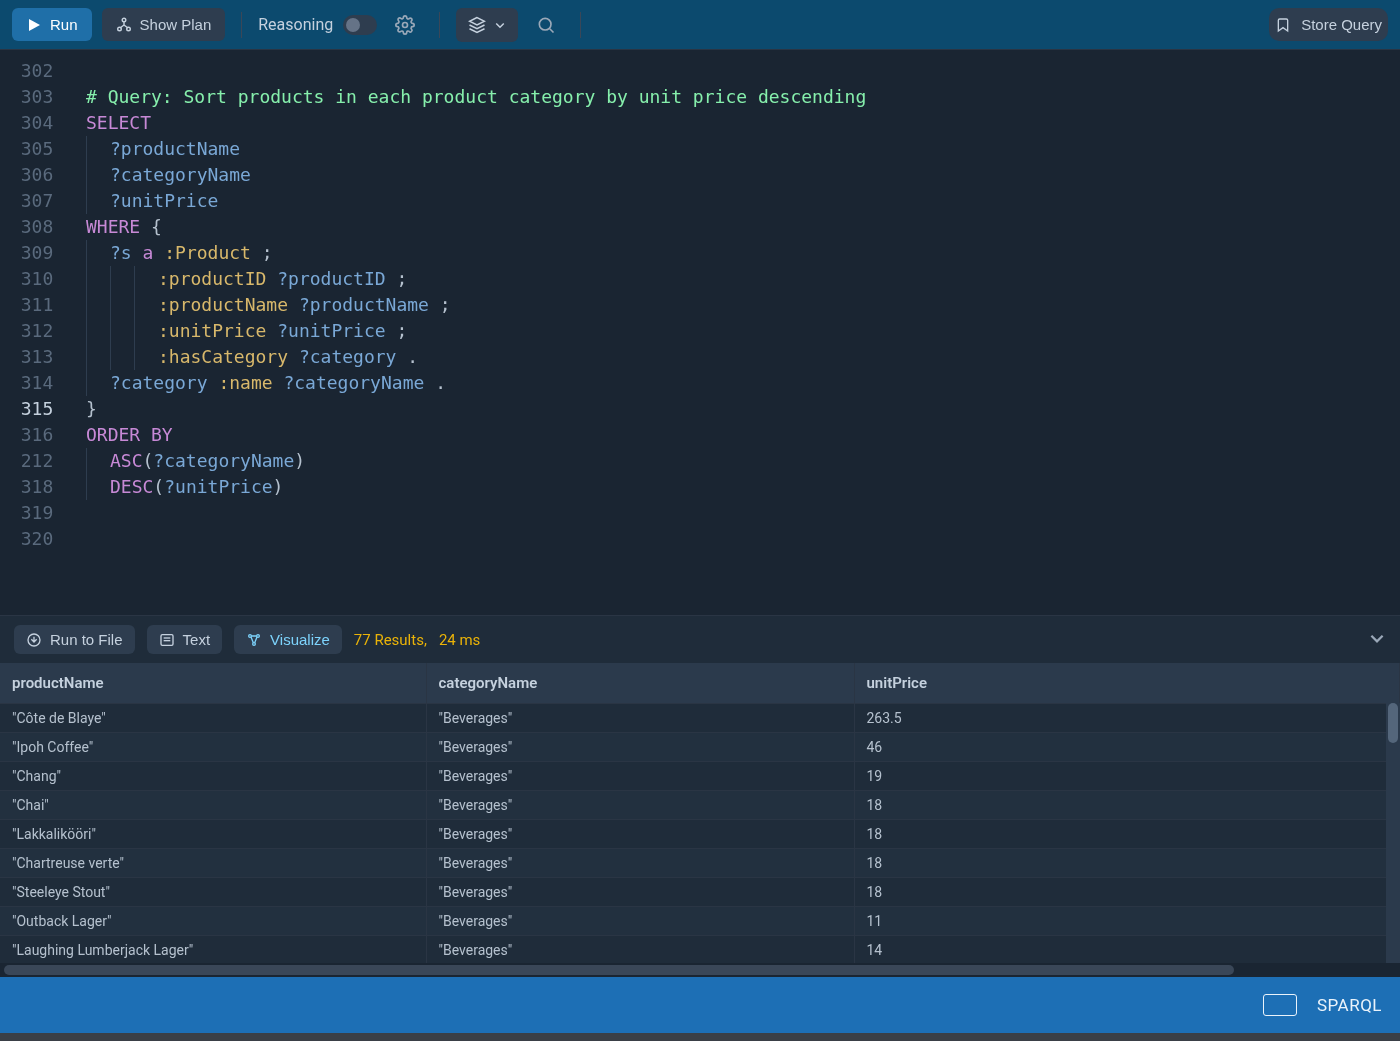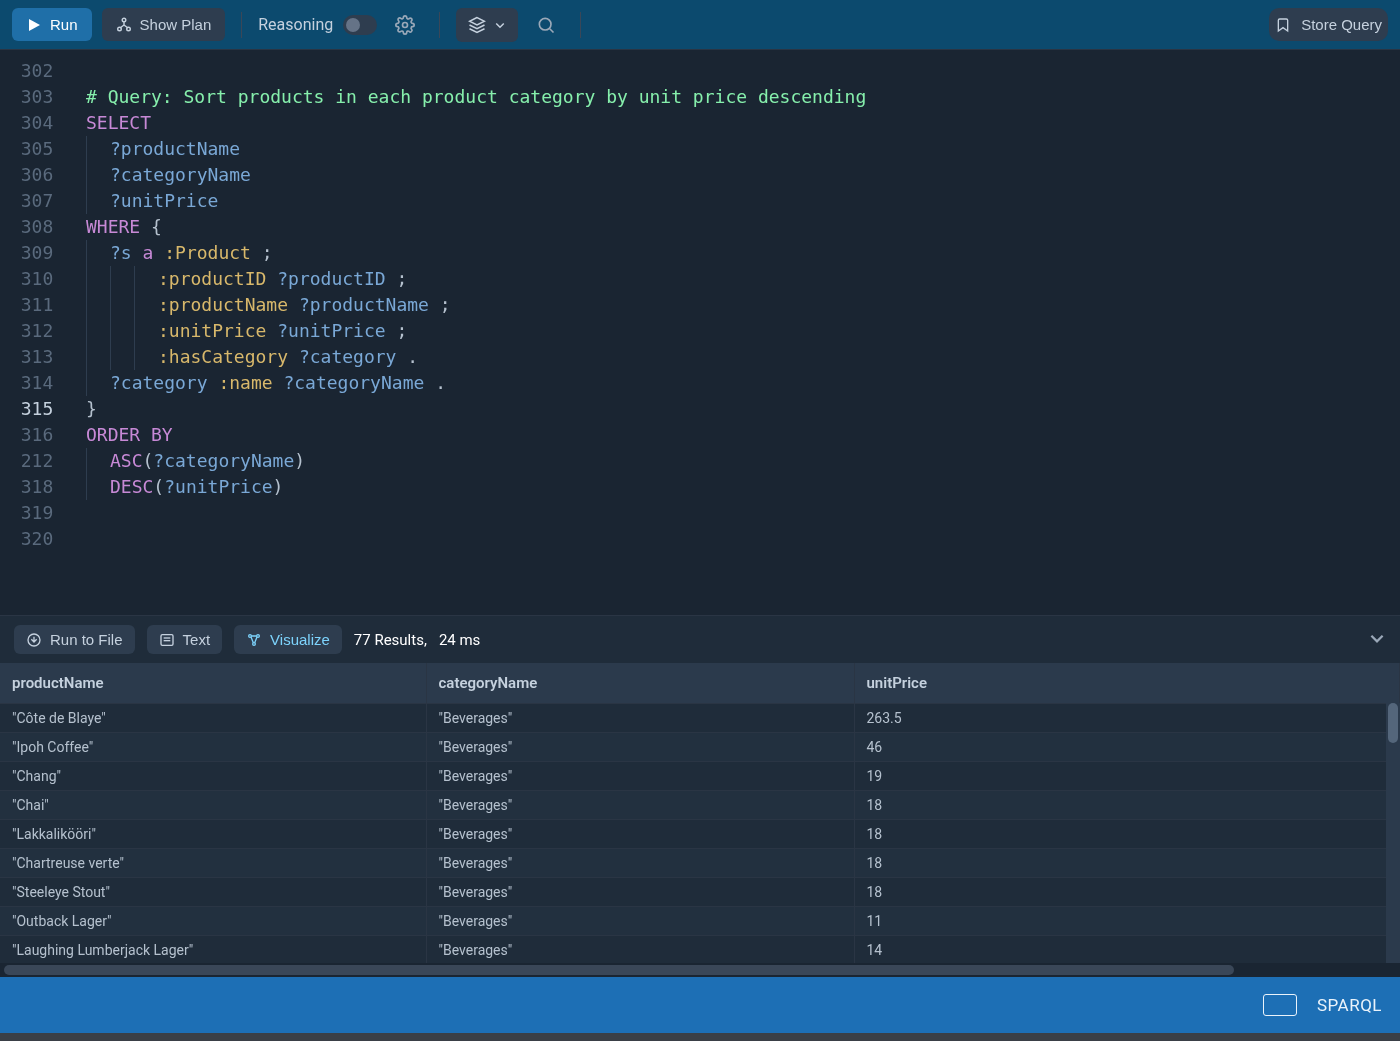--- a/index.html
+++ b/index.html
@@ -147,21 +147,21 @@
       display: flex;
       align-items: center;
       padding: 8px 14px;
       background: #1f2c3a;
       border-top: 1px solid #2a3544;
       gap: 12px;
       height: 48px;
     }
     .results-bar .btn { background: #2e3d4f; font-size: 15px; padding: 6px 12px; text-align: right;}
     .results-bar .btn.disabled { color: #7dd3fc; }
-    .results-info { color: #ffffff; font-size: 15px; }
+    .results-info { color: #eab308; font-size: 15px; }
     .chevron-collapse { color: #9aa8b8; }
 
     
     .results-table-wrap {
       flex: 0 0 auto;
       height: 300px;
       overflow: hidden;
       position: relative;
       background: #1f2c3a;
     }

